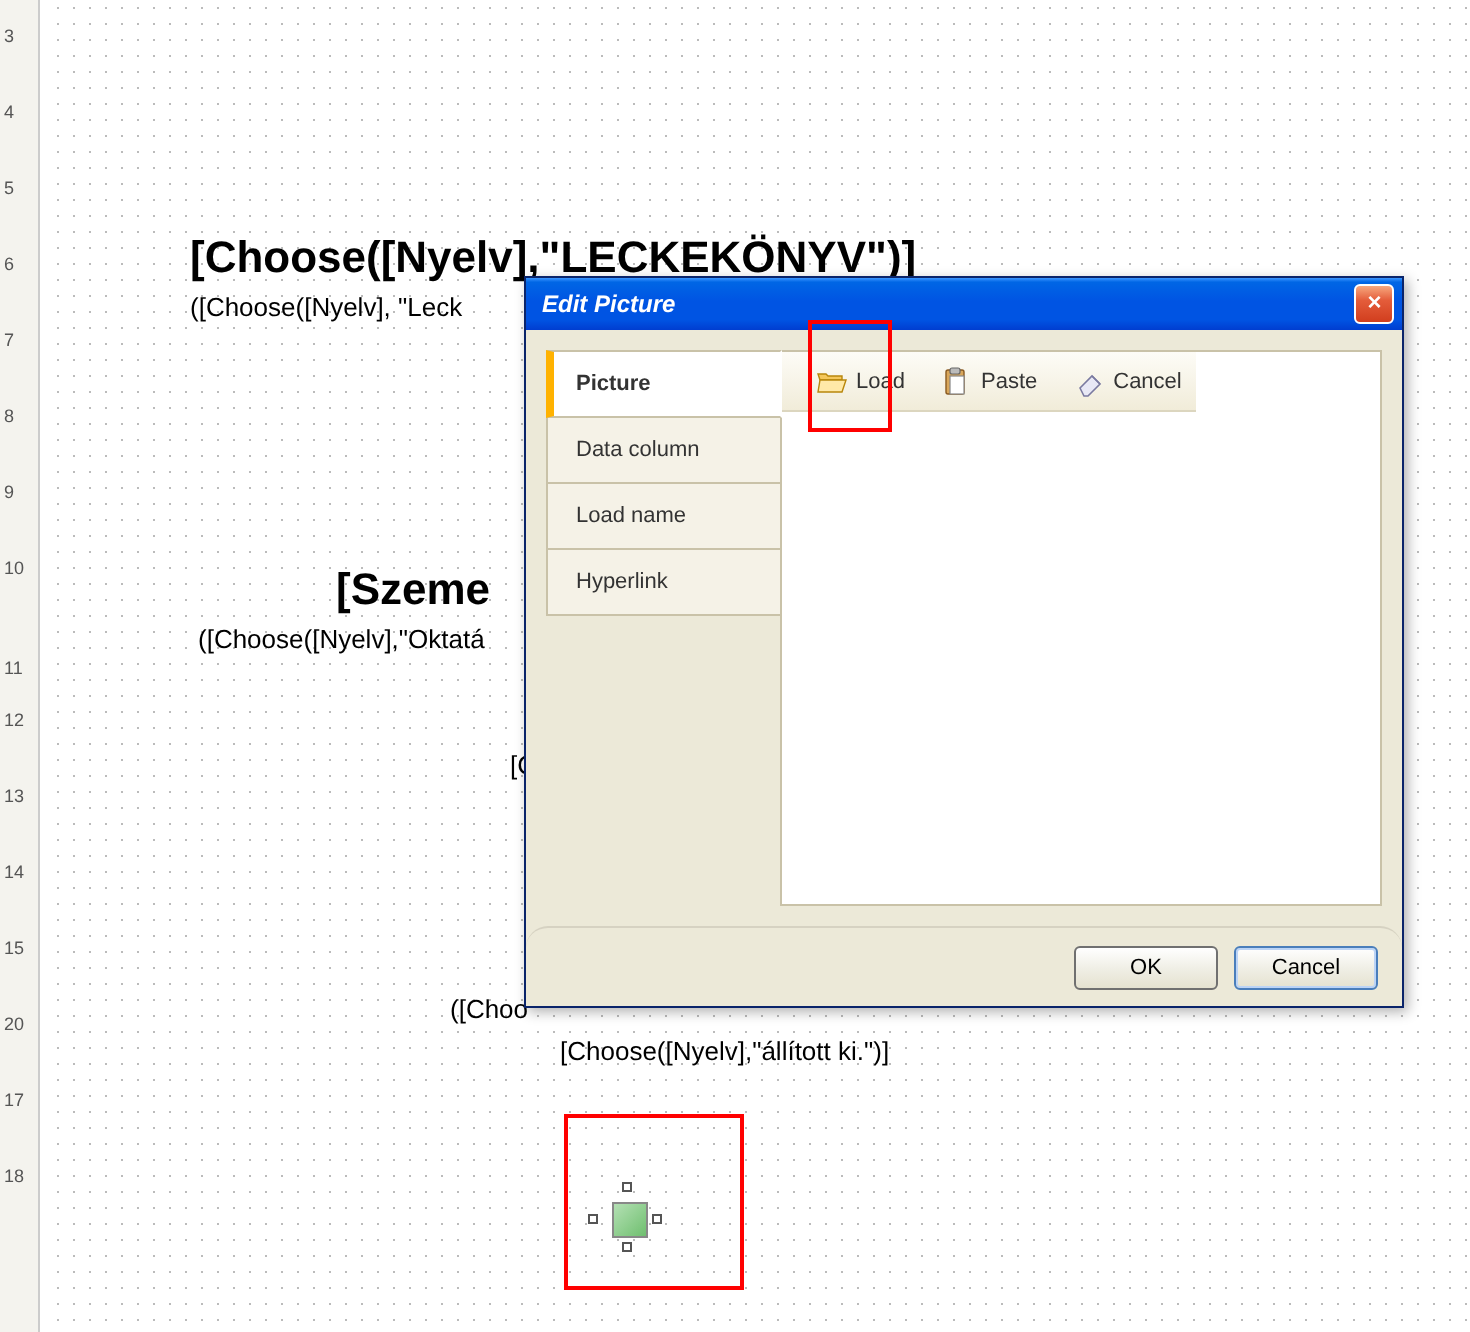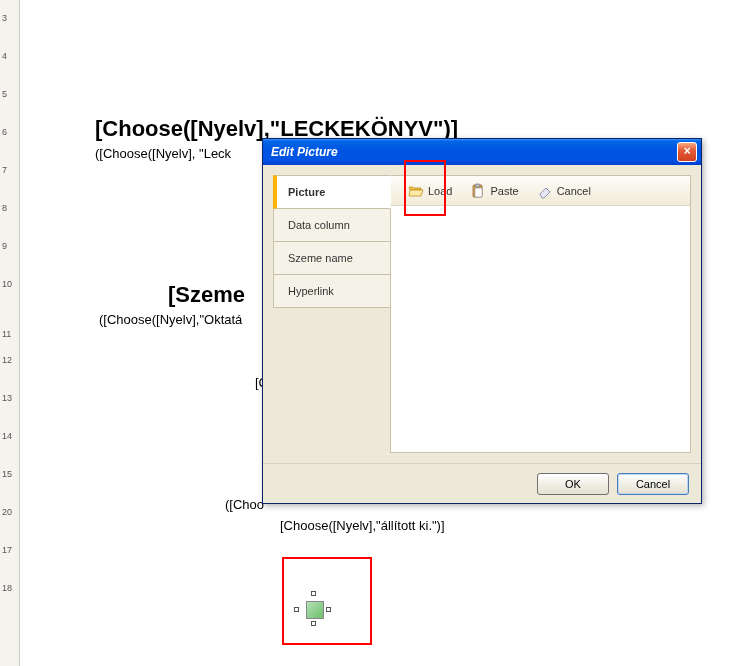--- a/index.html
+++ b/index.html
@@ -160,21 +160,21 @@
     padding-left: 11px;
   }
 
   
   .right-panel {
     flex: 1;
     border: 1px solid #c9c2a8;
     background: #fff;
     margin-left: -1px;
     display: flex;
-    flex-direction: column;
+    flex-direction: row;
   }
   .toolbar {
     height: 30px;
     background: linear-gradient(to bottom, #fdfcf7 0%, #f1ecd9 100%);
     border-bottom: 1px solid #dcd6bf;
     display: flex;
     align-items: center;
     padding-left: 10px;
     gap: 4px;
   }
@@ -200,20 +200,21 @@
   
   .btn-row {
     height: 40px;
     display: flex;
     justify-content: flex-end;
     align-items: center;
     gap: 8px;
     padding: 0 12px;
     border-top: 1px solid #d6d2c2;
     background: #ece9d8;
+    border-radius: 11px;
   }
   .btn {
     min-width: 72px;
     height: 22px;
     background: linear-gradient(to bottom, #fff 0%, #f0efe6 50%, #e5e2d0 100%);
     border: 1px solid #707070;
     border-radius: 3px;
     cursor: pointer;
     font-size: 11px;
     color: #000;
@@ -274,21 +275,21 @@
 
   <div class="dlg-body">
     <div class="cat-col">
       <div class="cat-item active">
         <span>Picture</span>
       </div>
       <div class="cat-item">
         <span>Data column</span>
       </div>
       <div class="cat-item">
-        <span>Szeme name</span>
+        <span>Load name</span>
       </div>
       <div class="cat-item">
         <span>Hyperlink</span>
       </div>
     </div>
 
     <div class="right-panel">
       <div class="toolbar">
         <div class="tool-btn">
           <span class="icon">

